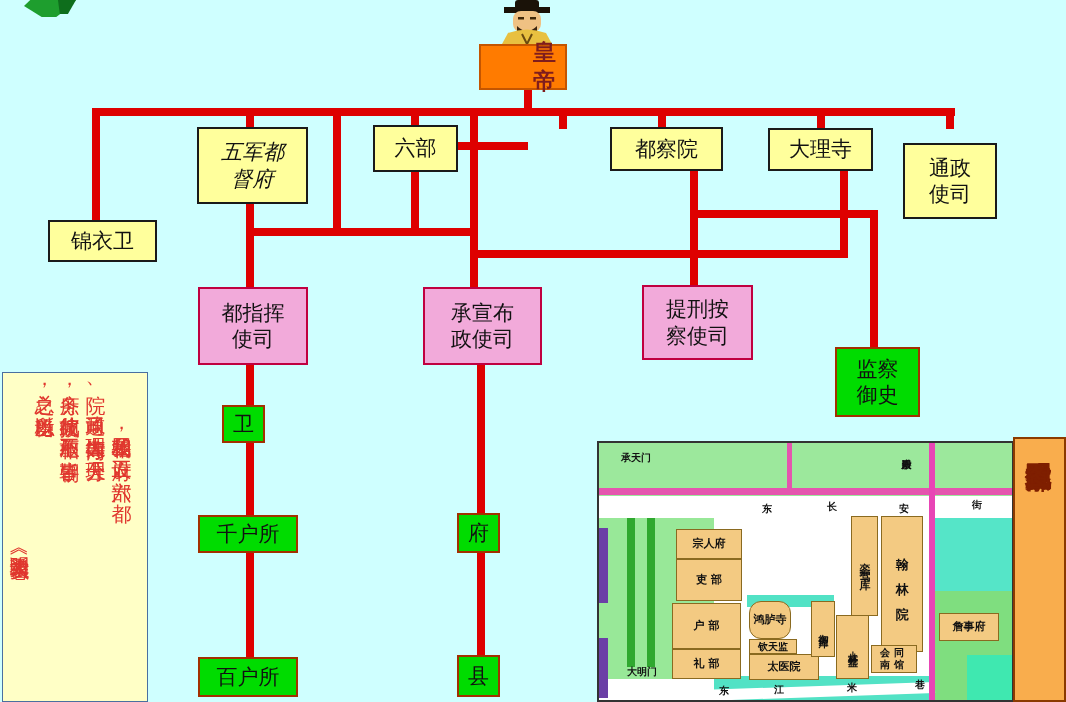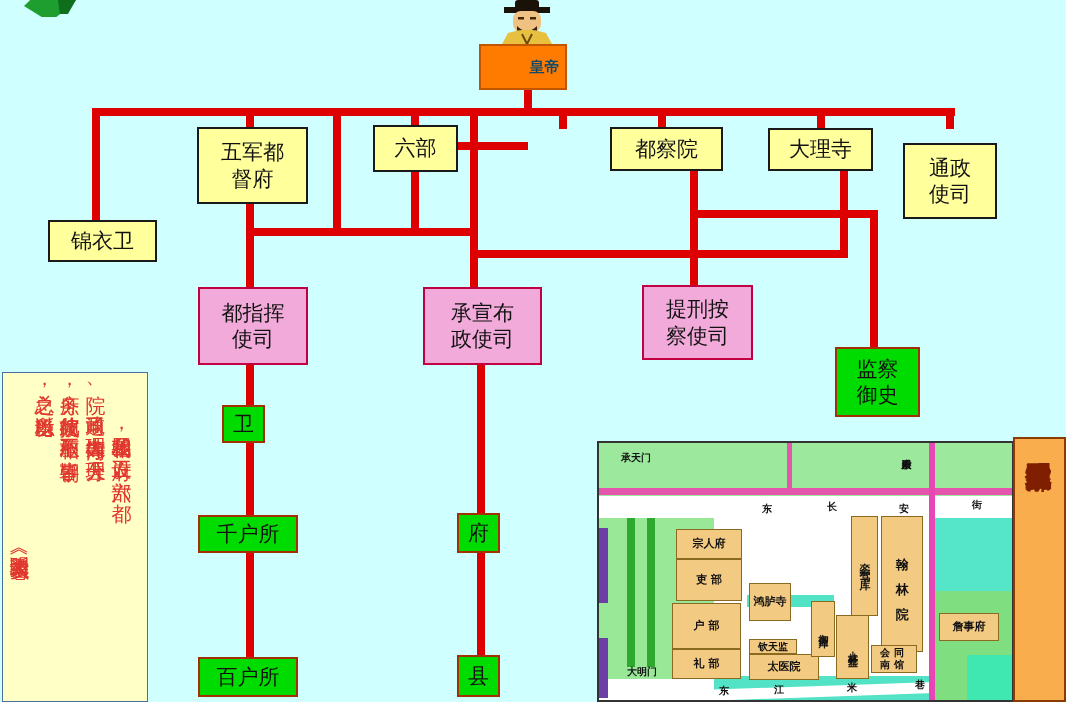--- a/index.html
+++ b/index.html
@@ -7,21 +7,21 @@
        font-family:"DejaVu Sans",sans-serif;}
   #stage{position:relative;width:1066px;height:702px;background:#CFFFFF;overflow:hidden;}
 
   
   .bx{position:absolute;display:flex;align-items:center;justify-content:center;
       text-align:center;white-space:pre-line;box-sizing:border-box;
       font-family:"DejaVu Serif",serif;font-size:21px;line-height:1.25;color:#111;}
   .yellow{background:#FFFF9C;border:2px solid #1a1a1a;}
   .pink{background:#F2AADA;border:2px solid #C00040;}
   .green{background:#00DC00;border:2px solid #A33000;}
-  .orange{background:#FF7B00;border:2px solid #C45500;color:#0c4a6e;font-weight:bold;font-size:15px;padding-left:43px;}
+  .orange{background:#FF7B00;border:2px solid #C45500;color:#7f1d1d;font-weight:bold;font-size:23px;padding-left:43px;}
 
   
   .ln{position:absolute;background:#DE0000;}
 
   
   #quote-panel{position:absolute;left:2px;top:372px;width:146px;height:330px;
       background:#FFFFC6;border:1px solid #4A6FA0;box-sizing:border-box;overflow:hidden;}
   .qcol{position:absolute;writing-mode:vertical-rl;text-orientation:upright;
       font-family:"DejaVu Serif",serif;font-size:20px;letter-spacing:0.5px;
       color:#E0372E;white-space:nowrap;}
@@ -87,21 +87,21 @@
   <div class="ln" style="left:690px;top:210px;width:188px;height:8px;"></div>
   <div class="ln" style="left:870px;top:210px;width:8px;height:139px;"></div>
   <div class="ln" style="left:246px;top:363px;width:8px;height:44px;"></div>
   <div class="ln" style="left:246px;top:441px;width:8px;height:76px;"></div>
   <div class="ln" style="left:246px;top:551px;width:8px;height:108px;"></div>
   <div class="ln" style="left:477px;top:363px;width:8px;height:152px;"></div>
   <div class="ln" style="left:477px;top:551px;width:8px;height:106px;"></div>
 
   <div class="bx orange" style="left:479px;top:44px;width:88px;height:46px;">皇帝</div>
   <div class="bx yellow" style="left:48px;top:220px;width:109px;height:42px;">锦衣卫</div>
-  <div class="bx yellow" style="left:197px;top:127px;width:111px;height:77px;">五军都
+  <div class="bx yellow" style="left:197px;top:127px;width:111px;height:77px;font-style:italic;">五军都
 督府</div>
   <div class="bx yellow" style="left:373px;top:125px;width:85px;height:47px;">六部</div>
   <div class="bx yellow" style="left:610px;top:127px;width:113px;height:44px;">都察院</div>
   <div class="bx yellow" style="left:768px;top:128px;width:105px;height:43px;">大理寺</div>
   <div class="bx yellow" style="left:903px;top:143px;width:94px;height:76px;">通政
 使司</div>
   <div class="bx pink" style="left:198px;top:287px;width:110px;height:78px;">都指挥
 使司</div>
   <div class="bx pink" style="left:423px;top:287px;width:119px;height:78px;">承宣布
 政使司</div>
@@ -140,21 +140,21 @@
 
     <div class="mrect" style="left:0;top:53px;width:413px;height:22px;background:#FFFFFF;"></div>
     <div class="mrect" style="left:0;top:45px;width:413px;height:7px;background:#E455AE;"></div>
     <div class="mrect" style="left:188px;top:0;width:5px;height:46px;background:#E455AE;"></div>
     <div class="mrect" style="left:330px;top:0;width:6px;height:257px;background:#E845B5;"></div>
 
     <div class="bldg" style="left:77px;top:86px;width:66px;height:30px;">宗人府</div>
     <div class="bldg" style="left:77px;top:116px;width:66px;height:42px;">吏 部</div>
     <div class="bldg" style="left:73px;top:160px;width:69px;height:46px;">户 部</div>
     <div class="bldg" style="left:73px;top:206px;width:69px;height:30px;">礼 部</div>
-    <div class="bldg" style="left:150px;top:140px;width:42px;height:38px;">鸿胪寺</div>
+    <div class="bldg" style="left:150px;top:158px;width:42px;height:38px;border-radius:12px;">鸿胪寺</div>
     <div class="bldg" style="left:150px;top:196px;width:48px;height:15px;font-size:10px;">钦天监</div>
     <div class="bldg" style="left:150px;top:211px;width:70px;height:26px;">太医院</div>
     <div class="bldg v" style="left:212px;top:158px;width:24px;height:56px;font-size:10px;letter-spacing:2px;">御药库</div>
     <div class="bldg v" style="left:252px;top:73px;width:27px;height:100px;font-size:11px;letter-spacing:8px;">銮驾库</div>
     <div class="bldg v" style="left:282px;top:73px;width:42px;height:136px;font-size:13px;letter-spacing:24px;">翰林院</div>
     <div class="bldg v" style="left:237px;top:172px;width:33px;height:64px;font-size:10px;letter-spacing:2px;">上林苑监</div>
     <div class="bldg" style="left:272px;top:202px;width:46px;height:28px;font-size:10px;letter-spacing:4px;">会同
 南馆</div>
     <div class="bldg" style="left:340px;top:170px;width:60px;height:28px;">詹事府</div>
 

